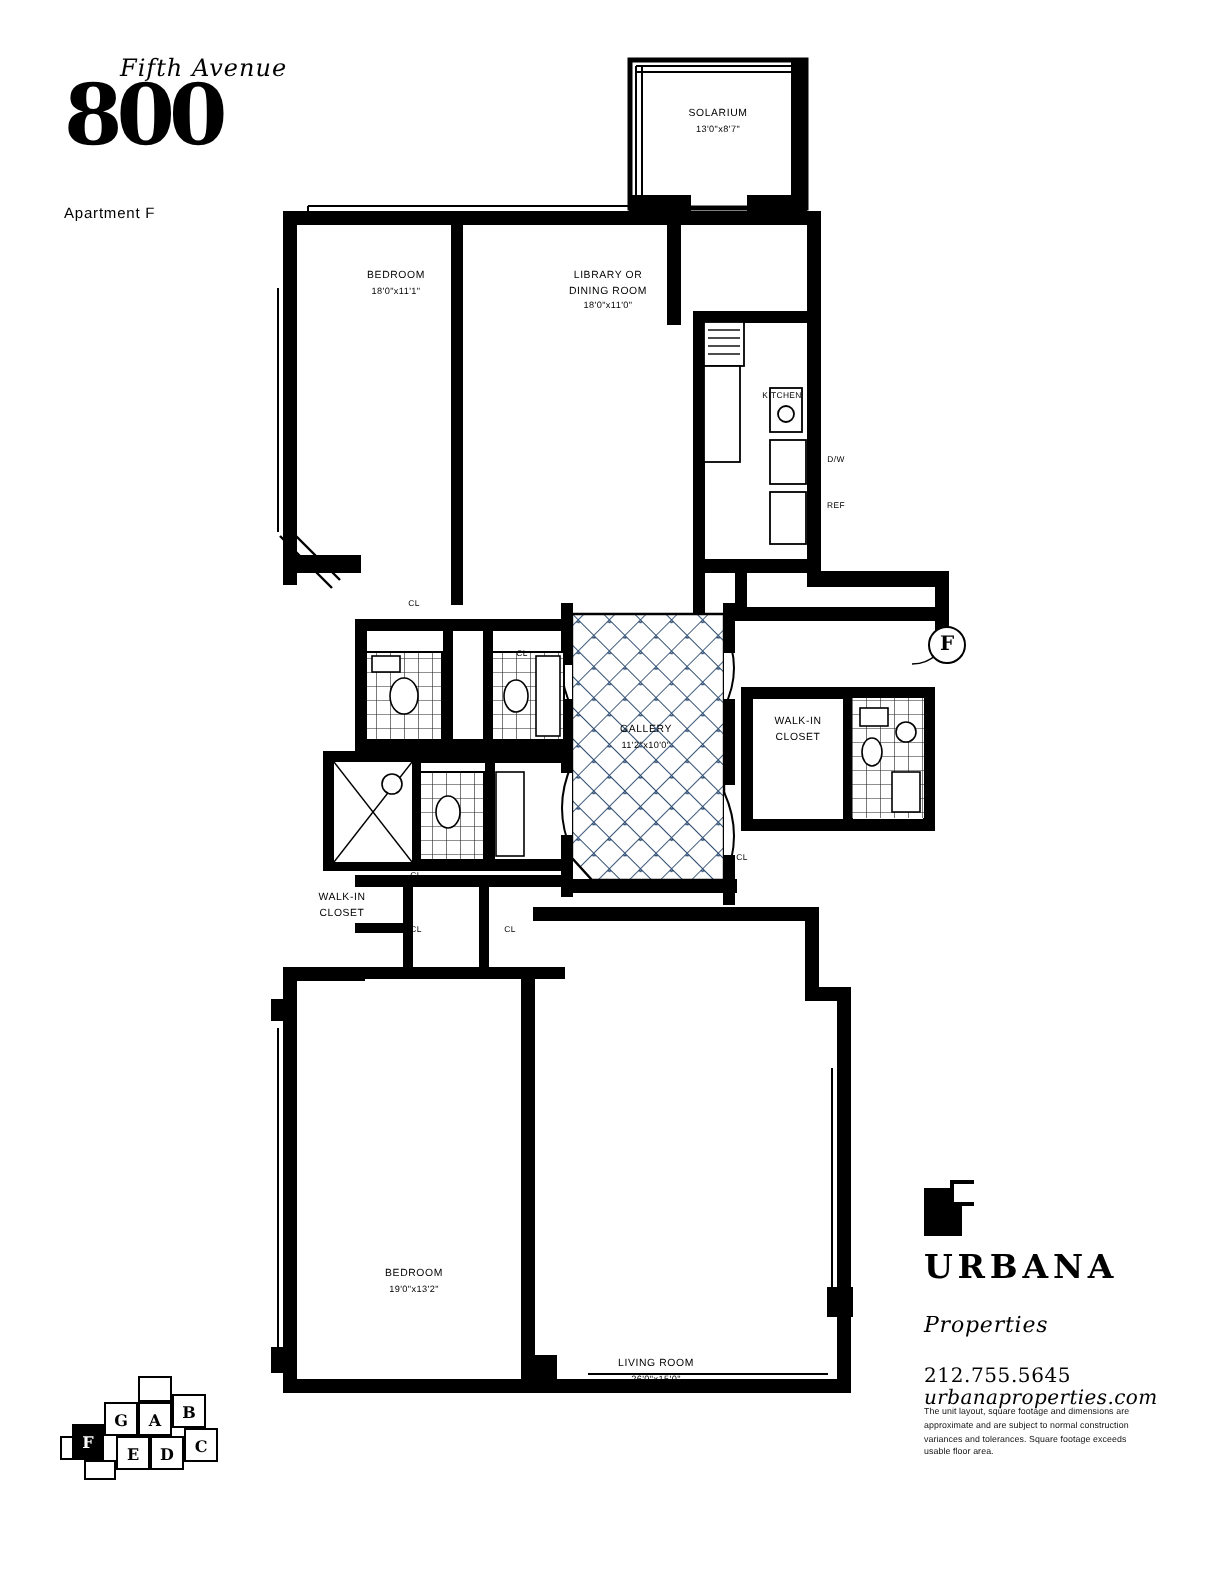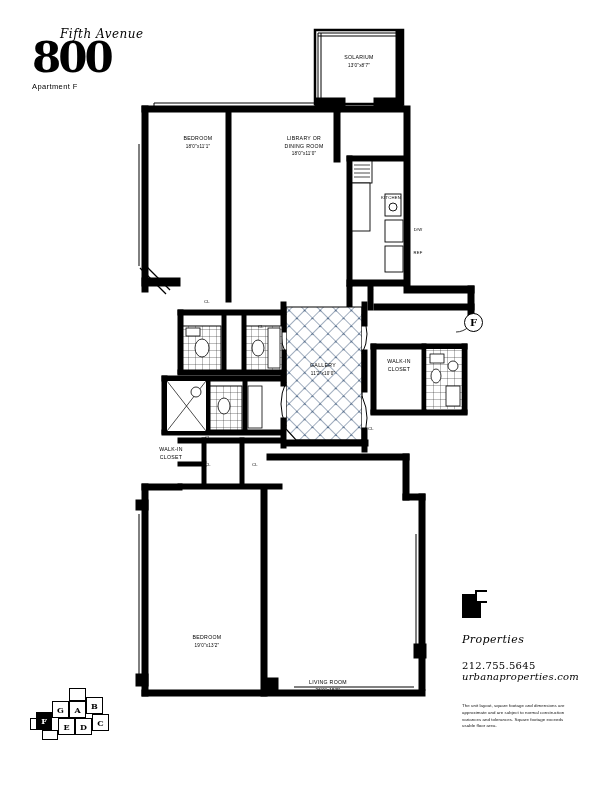--- a/index.html
+++ b/index.html
@@ -39,21 +39,21 @@
     font-family: "DejaVu Serif", serif;
     font-size: 42px;
     font-weight: bold;
     letter-spacing: -3px;
     line-height: 0.95;
     margin-top: -2px;
   }
   .logo-apt {
     font-size: 7.5px;
     letter-spacing: 0.4px;
-    margin-top: 4px;
+    margin-top: 24px;
   }
 
   
   .plan {
     position: absolute;
     left: 118px;
     top: 14px;
   }
   .room-label {
     position: absolute;
@@ -442,20 +442,21 @@
     <div class="tiny-label" style="left:300px; top:236px;">REF</div>
   </div>
 
   <div class="f-marker">F</div>
 
   <div class="brand">
     <div class="brand-mark">
       <div class="sq"></div>
       <div class="tab"></div>
     </div>
+    <div class="brand-name">URBANA</div>
     <div class="brand-sub">Properties</div>
     <div class="brand-phone">212.755.5645</div>
     <div class="brand-web">urbanaproperties.com</div>
   </div>
 
   <div class="disclaimer">The unit layout, square footage and dimensions are approximate and are subject to normal construction variances and tolerances. Square footage exceeds usable floor area.</div>
 
   <div class="keyplan">
     <div class="blank" style="left:-6px; top:30px; width:10px; height:12px;"></div>
     <div class="cell filled" style="left:0px; top:24px; width:16px; height:18px;">F</div>

